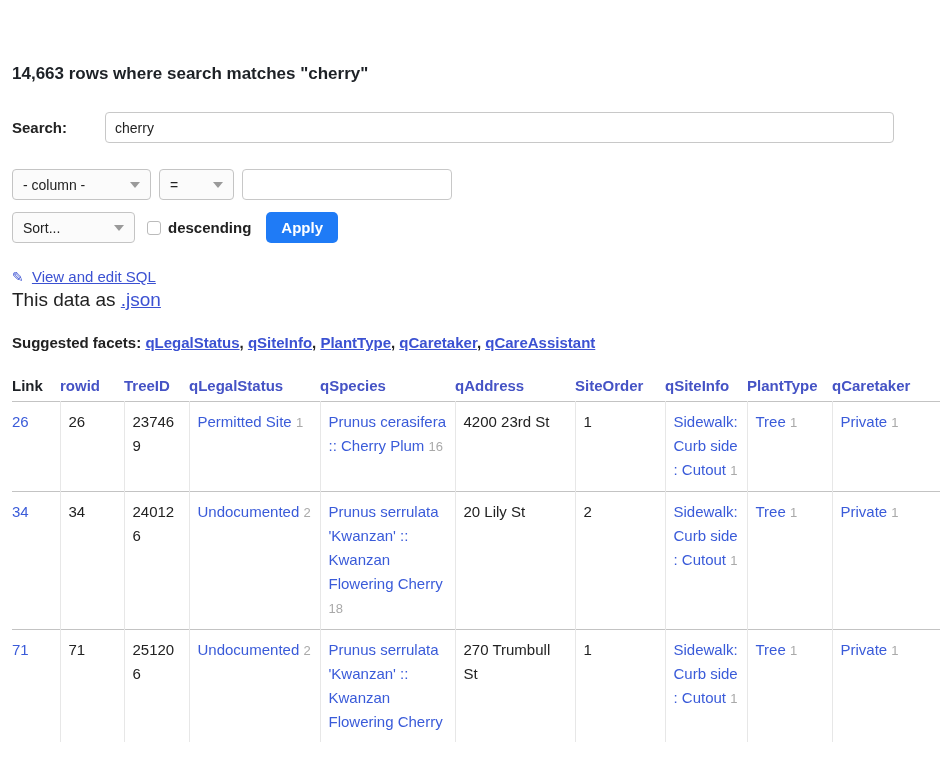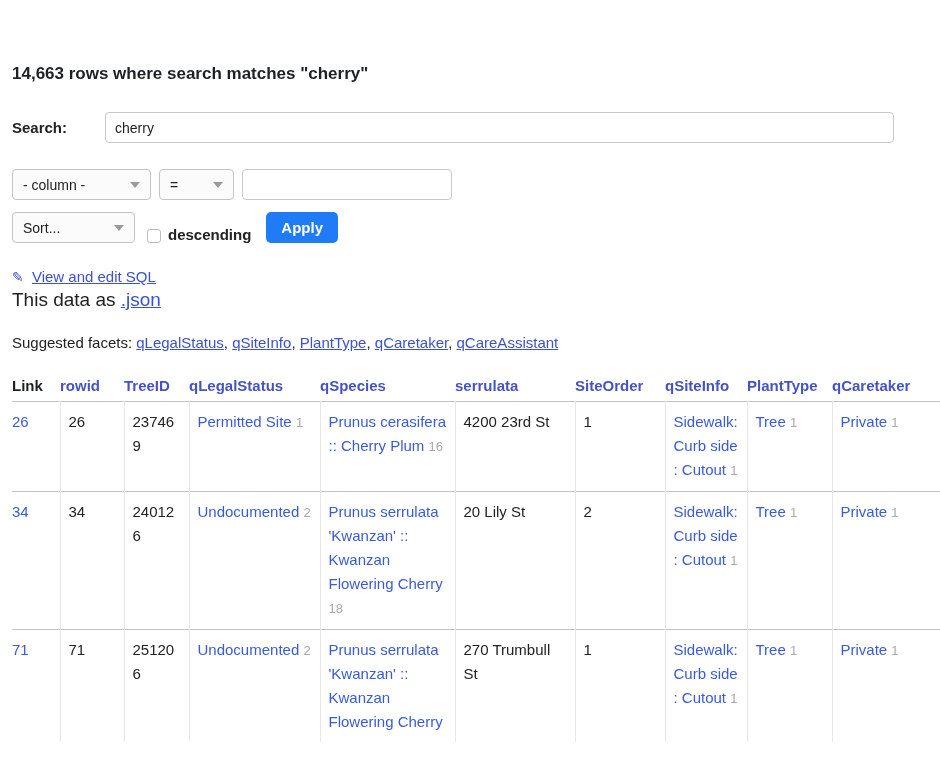--- a/index.html
+++ b/index.html
@@ -25,21 +25,21 @@
   .search-row { margin-top: 28px; display: flex; align-items: center; }
   .search-label { font-weight: bold; font-size: 15px; width: 93px; }
   input.text-input {
     height: 31px; border: 1px solid #c8c8c8; border-radius: 4px;
     font-size: 14px; padding: 0 9px; color: #222; background: #fff; outline: none;
     font-family: "Liberation Sans", sans-serif;
   }
   .search-input { width: 789px; }
 
   .filter-row { margin-top: 26px; display: flex; align-items: center; }
-  .sort-row { margin-top: 12px; display: flex; align-items: flex-end; }
+  .sort-row { margin-top: 12px; display: flex; align-items: center; }
 
   .select {
     height: 31px; border: 1px solid #c4c4c4; border-radius: 4px; background: #fbfbfb;
     display: inline-flex; align-items: center; justify-content: space-between;
     padding: 0 10px; font-size: 14px; color: #222; cursor: default;
   }
   .select .caret {
     width: 0; height: 0; border-left: 5px solid transparent; border-right: 5px solid transparent;
     border-top: 6px solid #9a9a9a; margin-left: 8px;
   }
@@ -59,21 +59,21 @@
     border: none; border-radius: 5px; height: 31px; padding: 0 15px; cursor: pointer;
     font-family: "Liberation Sans", sans-serif;
   }
 
   
   a, .link { color: #3b51d2; }
   .sql-row { margin-top: 25px; font-size: 15px; }
   .pencil { color: #3b51d2; font-size: 14px; margin-right: 4px; text-decoration: none; display: inline-block; }
   .ulink { color: #3b51d2; text-decoration: underline; cursor: pointer; }
   .data-as-row { margin-top: 4px; font-size: 19px; color: #222; }
-  .facets-row { margin-top: 23px; font-size: 15px; color: #222; }
+  .facets-row { margin-top: 23px; font-size: 15px; color: #222; font-weight: bold; }
 
   
   table.rows-table { border-collapse: collapse; table-layout: fixed; width: 928px; margin-top: 22px; }
   col.c-link { width: 48px; } col.c-rowid { width: 64px; } col.c-treeid { width: 65px; }
   col.c-legal { width: 131px; } col.c-species { width: 135px; } col.c-address { width: 120px; }
   col.c-siteorder { width: 90px; } col.c-siteinfo { width: 82px; } col.c-planttype { width: 85px; }
   col.c-caretaker { width: 108px; }
   th {
     text-align: left; font-size: 15px; font-weight: bold; color: #4553c5;
     padding: 4px 8px 7px 0; white-space: nowrap; overflow: hidden;
@@ -154,21 +154,21 @@
       <col class="c-planttype">
         <col class="c-caretaker">
     </colgroup>
     <thead>
       <tr>
         <th class="th-link">Link</th>
         <th>rowid</th>
         <th>TreeID</th>
         <th>qLegalStatus</th>
         <th>qSpecies</th>
-        <th>serrulata</th>
+        <th>qAddress</th>
         <th>SiteOrder</th>
         <th>qSiteInfo</th>
         <th>PlantType</th>
         <th>qCaretaker</th>
       </tr>
     </thead>
     <tbody>
       <tr>
         <td><a class="cell-link">26</a></td>
         <td>26</td>

